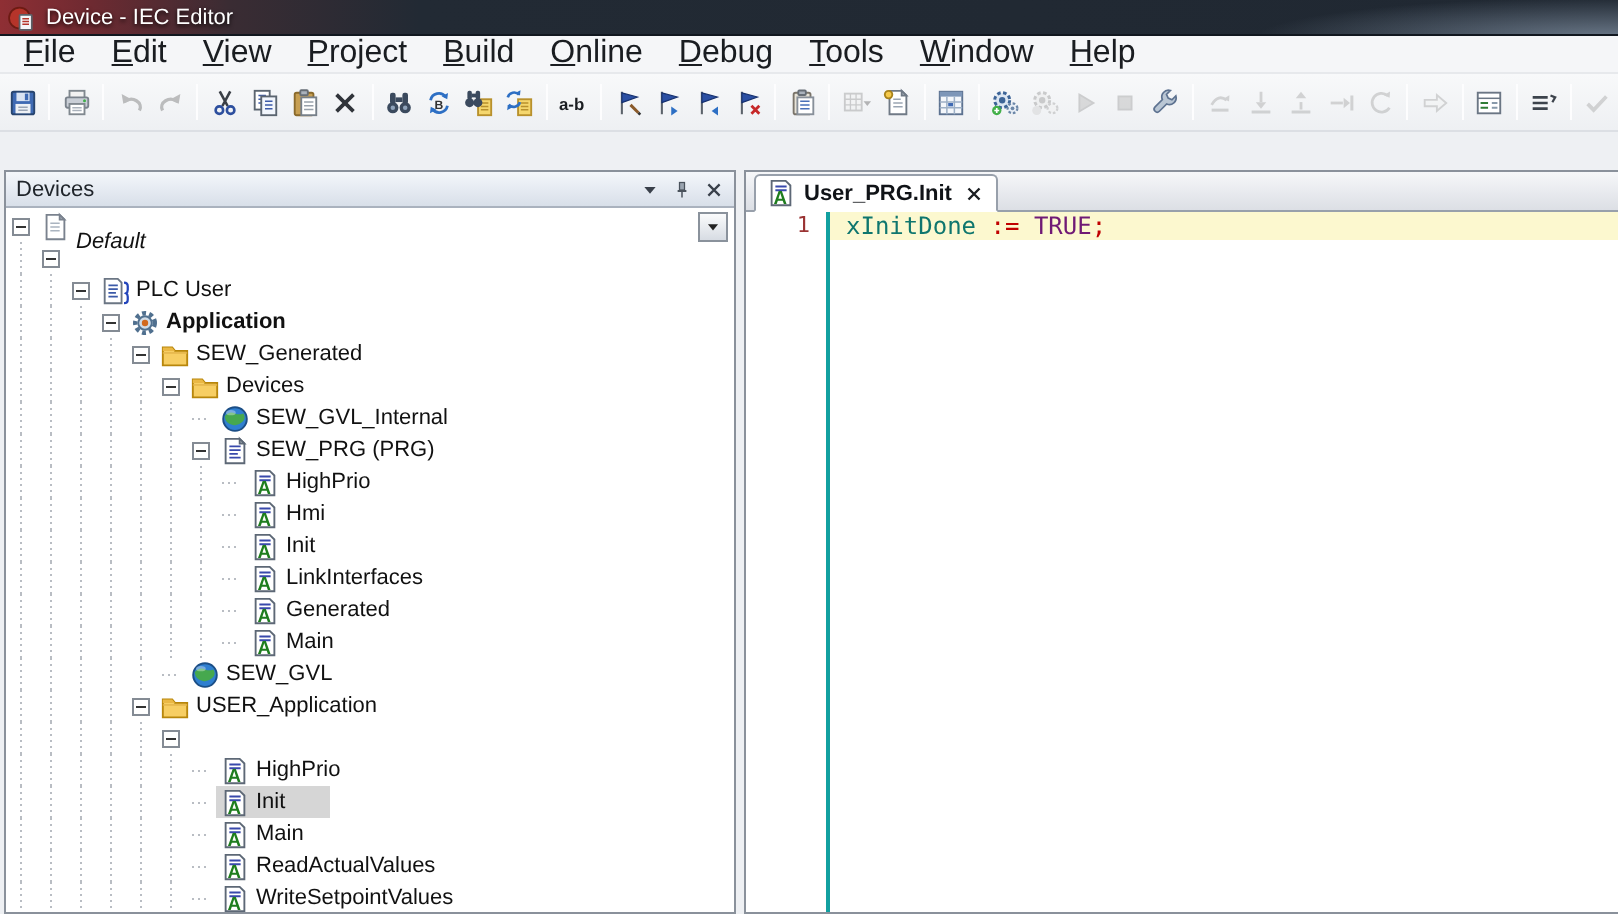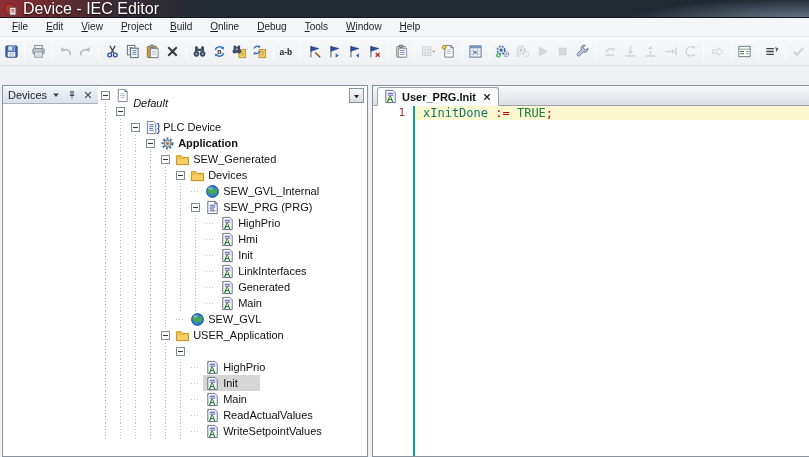--- a/index.html
+++ b/index.html
@@ -12,45 +12,45 @@
   
   .titlebar{
     height:18px; display:flex; align-items:center; padding-left:4px;
     background:
       radial-gradient(ellipse 260px 30px at 100% 115%, rgba(173,192,214,.55), rgba(173,192,214,0) 70%),
       linear-gradient(90deg, var(--titlebar-red,#8f2f34) 0px, #6e2a31 45px, #3a2c33 115px, var(--titlebar-dark,#222a34) 210px, #202832 100%);
     border-bottom:1px solid #11171f;
   }
   .titlebar .t-icon{ width:14px; height:14px; margin-right:5px; flex:0 0 auto; }
   .titlebar .t-icon svg{ width:14px; height:14px; display:block; }
-  .title-text{ color:#fff; font-size:16px; text-shadow:0 1px 2px rgba(0,0,0,.9); white-space:nowrap; }
+  .title-text{ color:#fff; font-size:11px; text-shadow:0 1px 2px rgba(0,0,0,.9); white-space:nowrap; }
   
   .menubar{
     height:19px; background:#f5f6f8; display:flex; align-items:center;
-    font-size:10px; color:#1a1d21; border-bottom:1px solid #e7e9ec; padding-left:3px;
+    font-size:16px; color:#1a1d21; border-bottom:1px solid #e7e9ec; padding-left:3px;
   }
   .menu-item{ padding:2px 9px 3px 9px; cursor:default; }
   .menu-item u{ text-decoration:underline; }
   
   .toolbar{
     height:29px; background:linear-gradient(#f8f9fa,#eef0f3);
     display:flex; align-items:center; padding-left:1px;
     border-bottom:1px solid #dcdfe4;
   }
   .tb-btn{ width:21px; height:22px; display:flex; align-items:center; justify-content:center; border-radius:2px; }
   .tb-btn svg{ width:15px; height:15px; display:block; }
   .tb-btn.disabled{ filter:grayscale(1) opacity(.42); }
   .tb-sep{ width:1px; height:18px; background:#c3c7cd; border-right:1px solid #fdfdfe; margin:0 3px; }
   
   .dockstrip{ height:19px; background:#eef0f3; }
   .main{ height:372px; display:flex; padding-left:2px; }
   
   .panel{
     width:366px; flex:0 0 auto; background:#fff;
-    border:1px solid #8a919b; display:flex; flex-direction:row; position:relative;
+    border:1px solid #8a919b; display:flex; flex-direction:column; position:relative;
   }
   .panel-header{
     height:18px; flex:0 0 auto; display:flex; align-items:center;
     background:linear-gradient(#f4f7fb,#d8dfe9);
     border-bottom:1px solid #aab2be; padding:0 3px 0 5px;
     font-size:11px; color:#20252b;
   }
   .panel-title{ flex:1; }
   .ph-btn{ width:15px; height:14px; display:flex; align-items:center; justify-content:center; margin-left:1px; border-radius:2px; }
   .ph-btn svg{ width:10px; height:10px; display:block; }
@@ -548,21 +548,21 @@
             </svg>
           </span>
           <span class="row-main">
             <span class="row-ic">
               <svg viewBox="0 0 16 16">
                 <path d="M2.5 1.5 h7 l2 2 v11 h-9 z" fill="#fff" stroke="#6b7684"></path>
                 <path d="M4.5 5 h5 M4.5 7 h5 M4.5 9 h4 M4.5 11 h5" stroke="#3c5aa8" stroke-width="0.9"></path>
                 <path d="M12.8 3.5 q2 0 2 2 v1.8 q0 1.4 -0.9 1.9 q0.9 0.5 0.9 1.9 v1.4 q0 2 -2 2" fill="none" stroke="#2244bb" stroke-width="1.2"></path>
               </svg>
             </span>
-            <span class="row-label">PLC Device</span>
+            <span class="row-label">PLC User</span>
           </span>
         </div>
         <div class="tree-row">
           <span class="guide"></span>
           <span class="guide"></span>
           <span class="guide"></span>
           <span class="exp">
             <svg viewBox="0 0 9 9">
               <rect x="0.5" y="0.5" width="8" height="8" fill="#fff" stroke="#848b94"></rect>
               <path d="M2 4.5 h5" stroke="#333" stroke-width="1"></path>
@@ -954,18 +954,18 @@
         <span class="tab-close">
             <svg viewBox="0 0 16 16">
               <path d="M2.5 2.5 l11 11 M13.5 2.5 l-11 11" stroke="#1b1e22" stroke-width="2.4"></path>
             </svg>
           </span>
       </div>
     </div>
     <div class="code-area" id="code-area">
         <div class="code-line hl">
           <span class="ln">1</span>
-          <span class="code"><span style="color: #0f766e;">xInitDone </span><span style="color: rgb(192, 0, 0);">:= </span><span style="color: #15803d;">TRUE</span><span style="color: rgb(192, 0, 0);">;</span></span>
+          <span class="code"><span style="color: #0f766e;">xInitDone </span><span style="color: rgb(192, 0, 0);">:= </span><span style="color: #701a75;">TRUE</span><span style="color: rgb(192, 0, 0);">;</span></span>
         </div>
       </div>
   </div>
 
 </div>
 
 </body></html>

